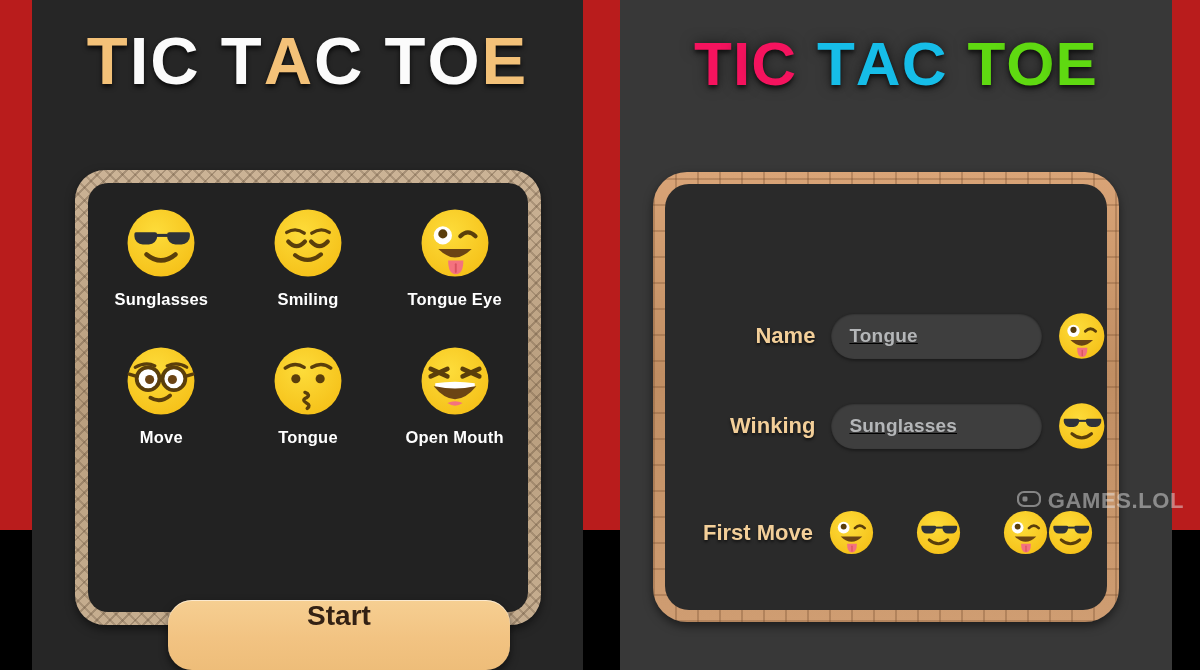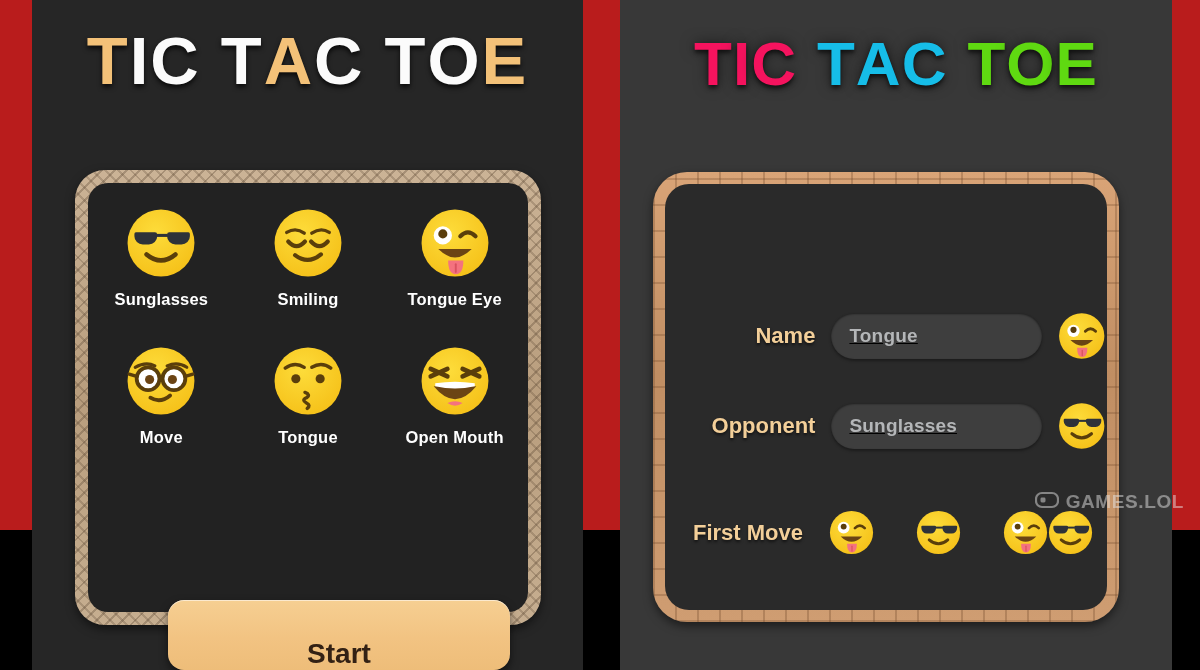--- a/index.html
+++ b/index.html
@@ -132,25 +132,25 @@
     color: #ffffff;
     font-size: 16.5px;
     font-weight: bold;
     letter-spacing: .2px;
     white-space: nowrap;
   }
 
   
   .start-btn {
     position: absolute;
-    border-radius: 16px;
+    border-radius: 24px;
     background: linear-gradient(180deg, #f6cf92 0%, #f2c382 55%, #eebd79 100%);
     box-shadow: 0 4px 8px rgba(0,0,0,.55), inset 0 1px 0 rgba(255,255,255,.55);
     display: flex;
-    align-items: flex-end;
+    align-items: flex-start;
     justify-content: center;
     color: #332114;
     font-size: 28px;
     font-weight: bold;
     cursor: pointer;
     z-index: 6;
   }
   .start-left  { left: 136px; top: 600px; width: 342px; height: 70px; }
 
   
@@ -176,21 +176,21 @@
   .field-label {
     color: #f3cf99;
     font-size: 22px;
     font-weight: bold;
     text-align: right;
     white-space: nowrap;
     text-shadow: 0 2px 3px rgba(0,0,0,.6);
   }
   .lbl-name     { width: 152px; }
   .lbl-opponent { width: 152px; }
-  .lbl-first    { width: 148px; text-align: center; padding-left: 18px; }
+  .lbl-first    { width: 148px; text-align: right; padding-left: 18px; }
 
   .pill {
     margin-left: 16px;
     width: 212px;
     height: 46px;
     border-radius: 23px;
     background: #3e3e3e;
     box-shadow: inset 0 1px 2px rgba(0,0,0,.5), 0 2px 3px rgba(0,0,0,.35);
     display: flex;
     align-items: center;
@@ -225,21 +225,21 @@
     right: 16px;
     bottom: 16px;
     display: flex;
     align-items: center;
     gap: 7px;
     opacity: .48;
     z-index: 20;
   }
   .watermark-text {
     color: #e8e8e8;
-    font-size: 19px;
+    font-size: 22px;
     font-weight: bold;
     letter-spacing: .6px;
   }
 </style>
 </head>
 <body>
 
 <div class="screens">
 
   <div class="panel panel-left">
@@ -389,21 +389,21 @@
                   <circle cx="34" cy="40" r="12" fill="#ffffff"></circle>
                   <circle cx="34" cy="38" r="6" fill="#5a3e0b"></circle>
                   <path d="M57 41 q10-10 20 0" stroke="#5a3e0b" stroke-width="5.5" fill="none" stroke-linecap="round"></path>
                   <path d="M28 58 q22 22 44 0z" fill="#6b4414"></path>
                   <path d="M41 73 q0 18 10 18 q10 0 10-18z" fill="#f4727f"></path>
                   <path d="M51 78 v10" stroke="#d9525f" stroke-width="2.5" stroke-linecap="round"></path>
                 </svg></span></div>
         </div>
 
         <div class="form-row row-opponent">
-          <div class="field-label lbl-opponent">Opponent</div>
+          <div class="field-label lbl-opponent">Winking</div>
           <div class="pill">
             <span class="pill-text">Sunglasses</span>
           </div>
           <div class="row-avatar" id="opponent-avatar"><span class="emoji-face"><svg viewBox="0 0 100 100" class="emoji-face-svg" width="100%" height="100%">
                   <defs>
                     <radialGradient id="g11" cx="42%" cy="34%" r="72%">
                       <stop offset="0%" stop-color="#fddc3a"></stop>
                       <stop offset="100%" stop-color="#f5c018"></stop>
                     </radialGradient>
                   </defs>

